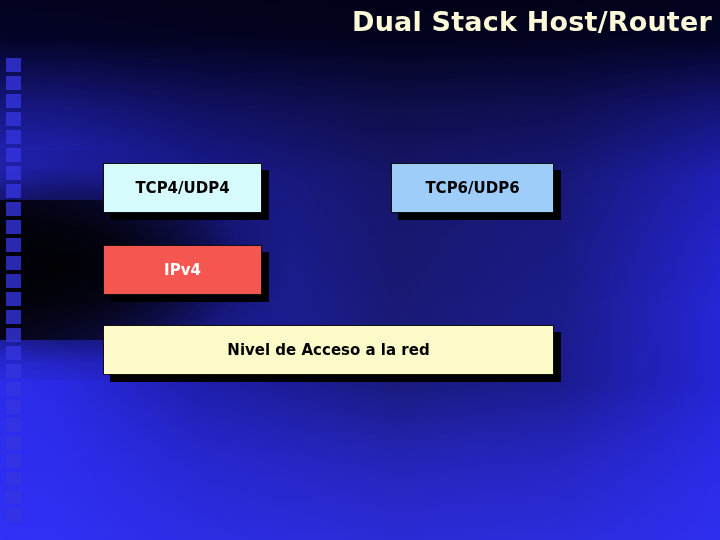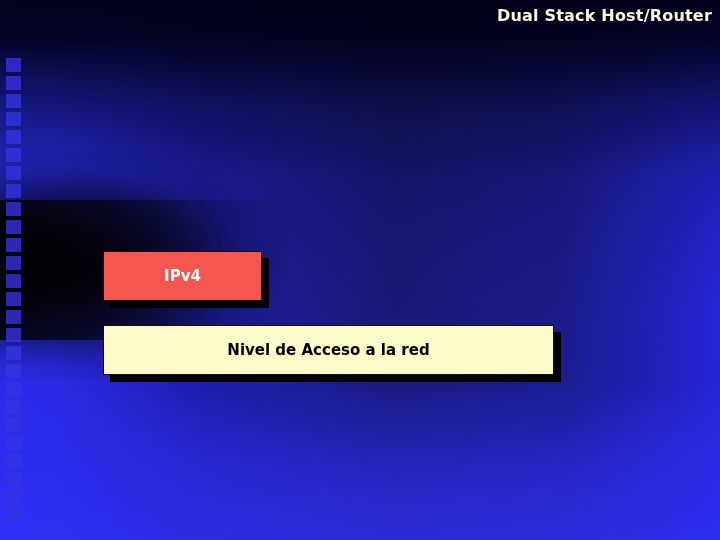--- a/index.html
+++ b/index.html
@@ -78,21 +78,21 @@
     background: #3434E0;
     opacity: 0.78;
   }
 
   
   .title {
     position: absolute;
     right: 8px;
     top: 6px;
     color: #FCF8D8;
-    font-size: 16px;
+    font-size: 27px;
     font-weight: bold;
     letter-spacing: 0.2px;
     white-space: nowrap;
   }
 
   
   .box {
     position: absolute;
     box-sizing: border-box;
     border: 1px solid #111;
@@ -149,23 +149,29 @@
       <div class="sq" style="top: 378px; background: rgb(52, 52, 224);"></div>
       <div class="sq" style="top: 396px; background: rgb(52, 52, 224);"></div>
       <div class="sq" style="top: 414px; background: rgb(52, 52, 224);"></div>
       <div class="sq" style="top: 432px; background: rgb(52, 52, 224);"></div>
       <div class="sq" style="top: 450px; background: rgb(52, 52, 224);"></div>
     </div>
 
   <div class="title" style="color: rgb(252, 248, 216);">Dual Stack Host/Router</div>
 
 
+  <div class="box" id="box-tcp4" style="background: rgb(214, 251, 252); color: rgb(0, 0, 0);">
+    <span>TCP4/UDP4</span>
+  </div>
 
+  <div class="box" id="box-tcp6" style="background: rgb(158, 205, 249); color: rgb(0, 0, 0);">
+    <span>TCP6/UDP6</span>
+  </div>
 
-  <div class="box light-text" id="box-ipv4" style="background: rgb(245, 86, 80); color: rgb(255, 255, 255); margin-top: 6px;">
+  <div class="box light-text" id="box-ipv4" style="background: rgb(245, 86, 80); color: rgb(255, 255, 255);">
     <span>IPv4</span>
   </div>
 
 
   <div class="box" id="box-nivel" style="background: rgb(252, 250, 200); color: rgb(0, 0, 0);">
     <span>Nivel de Acceso a la red</span>
   </div>
 
 </div>
 

